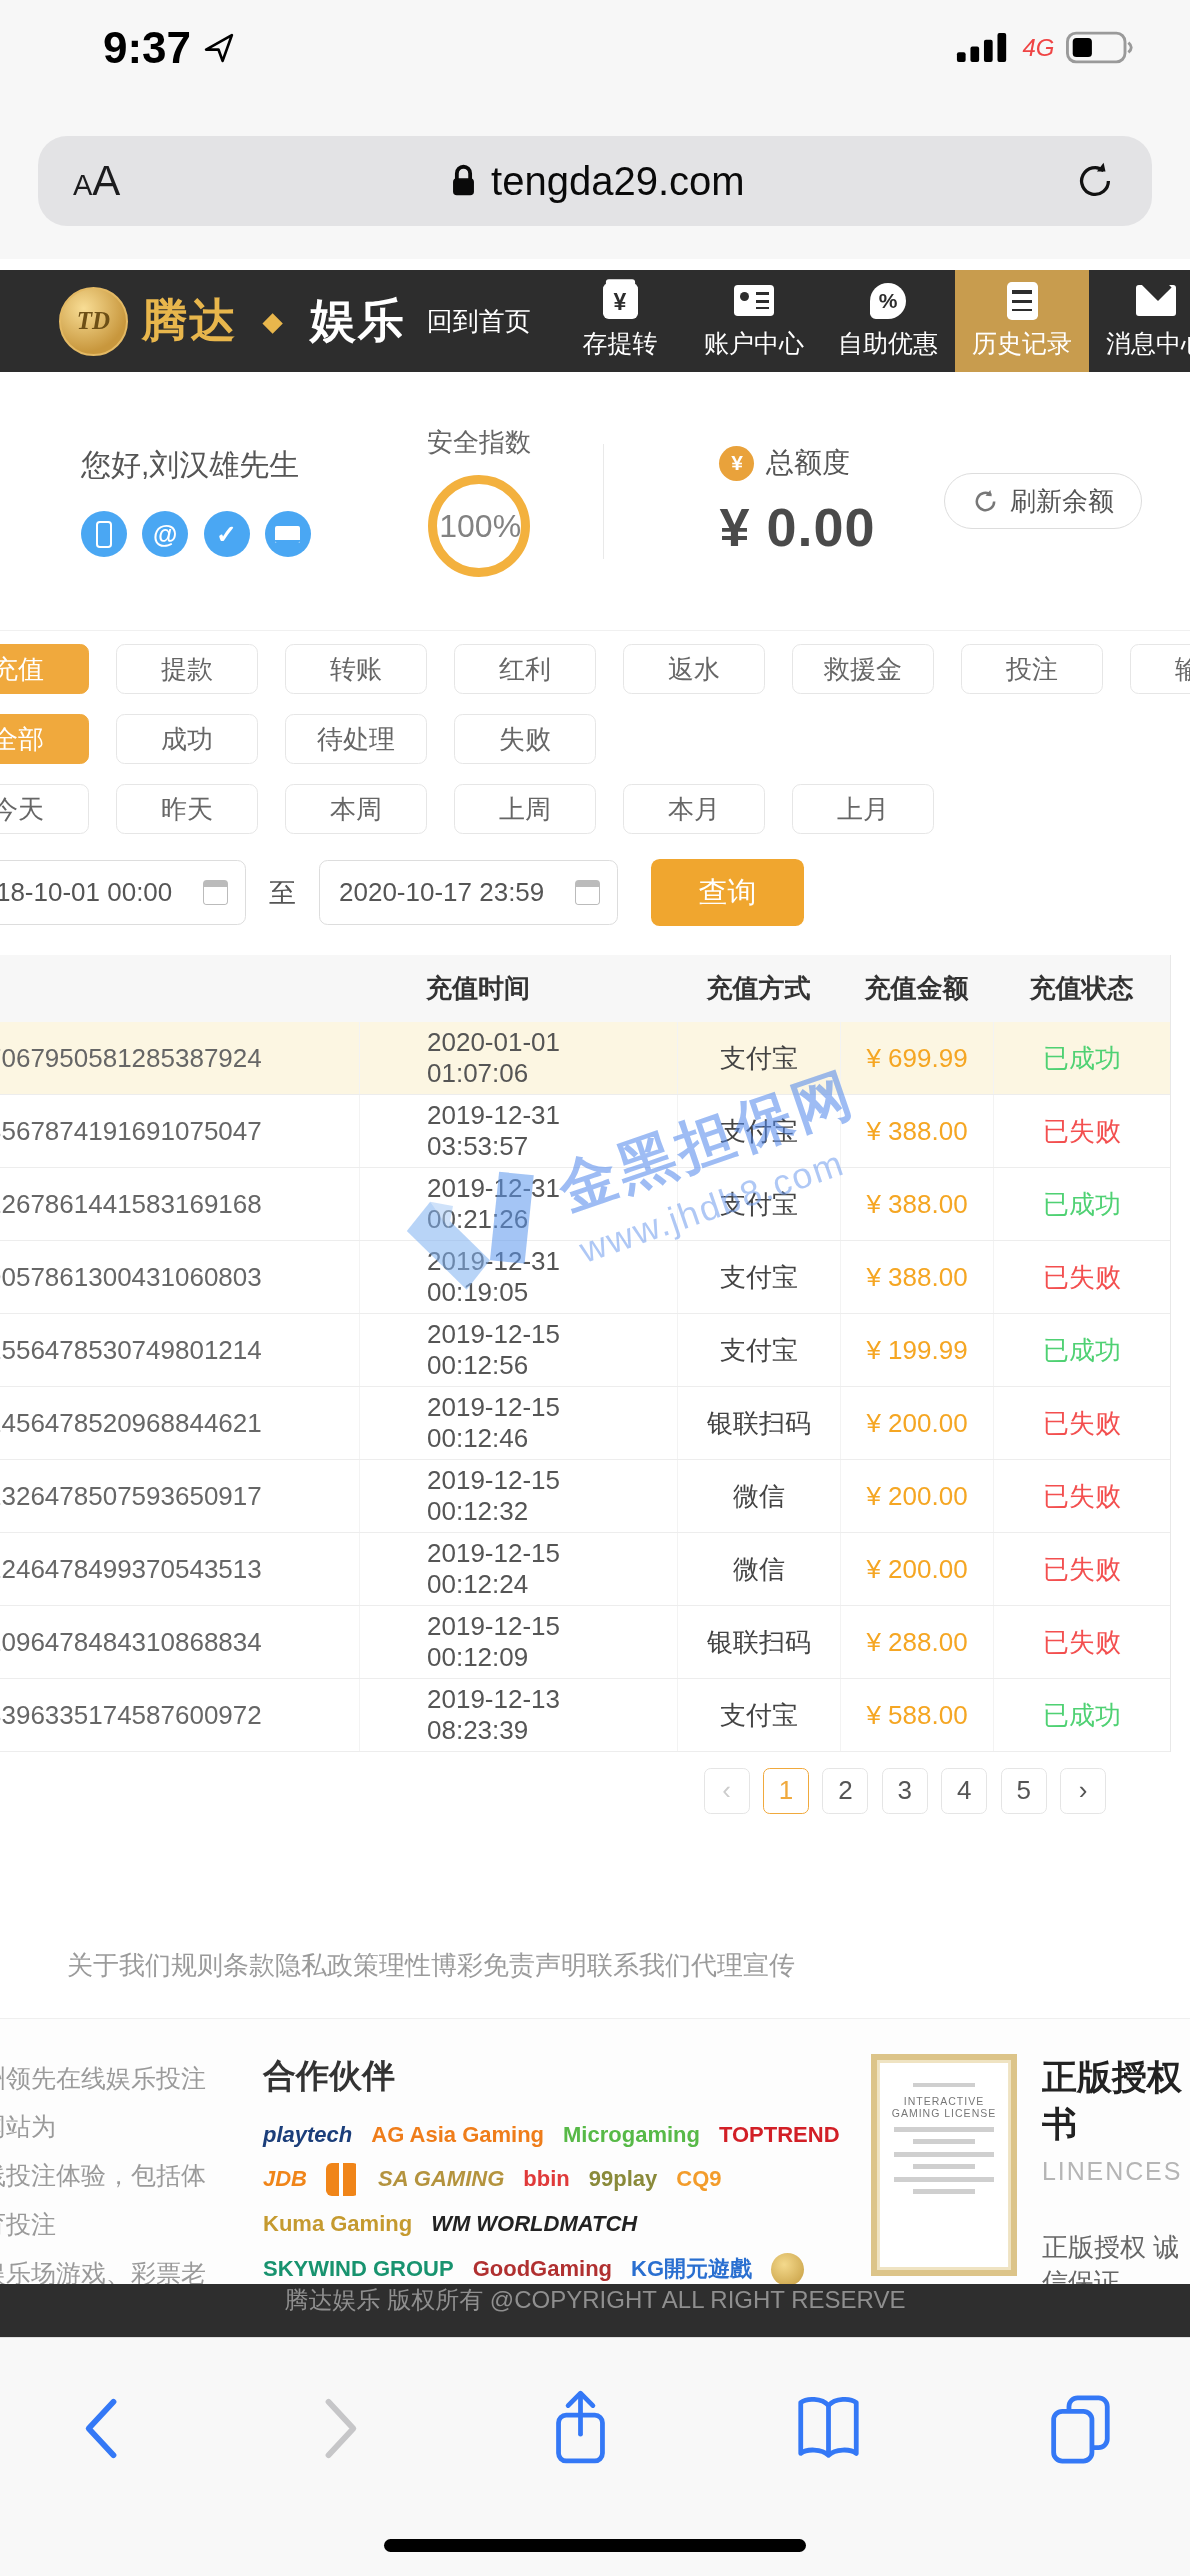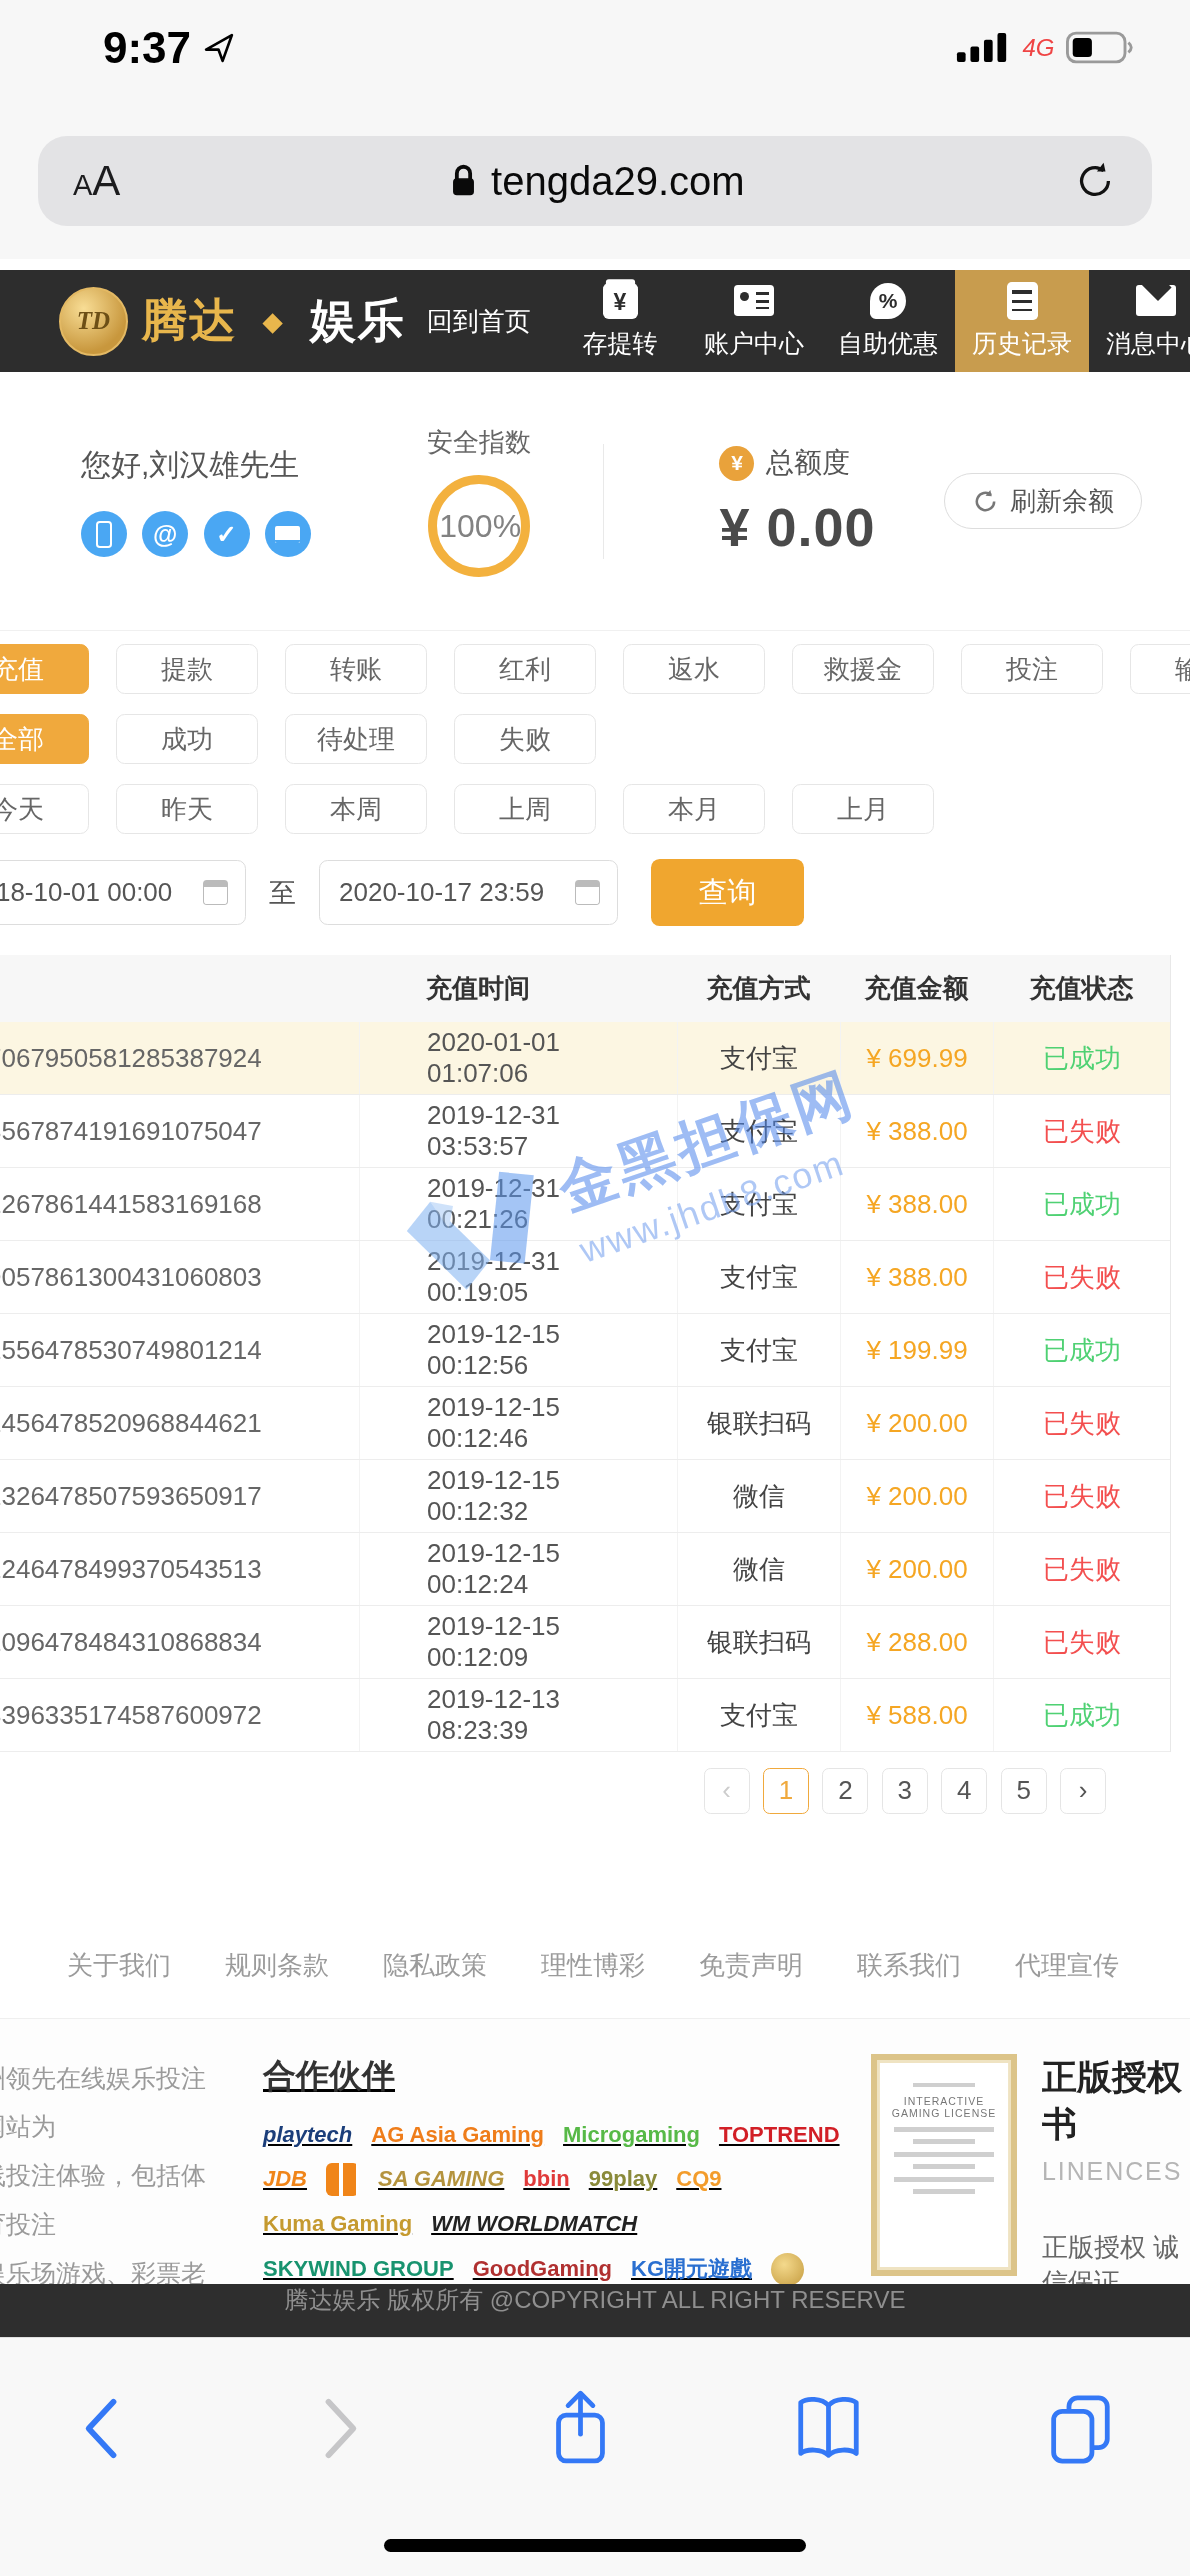--- a/index.html
+++ b/index.html
@@ -130,26 +130,26 @@
   .pbtn.dis { color:#ccc; }
   .pbtn.on { border-color:#f0a93d; color:#f0a93d; }
 
   
   .watermark { position:absolute; left:403px; top:755px; display:flex; align-items:center; gap:17px;
     transform:rotate(-19deg); opacity:.55; pointer-events:none; }
   .wm-text .wm-title { font-size:58px; font-weight:700; color:#4f87ec; letter-spacing:3.8px; }
   .wm-text .wm-url { font-size:36px; color:#6f9cee; margin-top:3.8px; letter-spacing:1.9px; }
 
   
-  .footer-links { display:flex; gap:54px; margin-top:134px; padding-left:67px; }
+  .footer-links { display:flex; margin-top:134px; padding-left:67px; }
   .flink { font-size:26px; color:#9b9b9b; }
   .fdivider { margin-top:35px; border-top:1.9px solid #efefef; }
   .partners-sec { display:flex; padding-top:35px; background:#fdfdfd; min-height:278px; }
   .about { width:244px; margin-left:-19px; font-size:25px; color:#9a9a9a; line-height:1.95; flex:none; }
-  .pblock { margin-left:38px; width:583px; flex:none;text-decoration:underline; }
+  .pblock { margin-left:38px; width:583px; flex:none; }
   .ptitle { font-size:33px; font-weight:700; color:#333; margin-bottom:23px; }
   .plist { display:flex; flex-wrap:wrap; gap:15.3px 19px; align-items:center; }
   .chip { font-size:22px; font-weight:700; white-space:nowrap; }
   .pt{color:#1b3e7a;font-style:italic;} .ag{color:#ef7d1a;} .mg{color:#57b947;} .tt{color:#d21f26;}
   .jdb{color:#f08519;font-style:italic;} .sa{color:#b4933e;font-style:italic;} .bbin{color:#e03a3a;}
   .p99{color:#8a8a3a;} .cq9{color:#f39c2b;} .kuma{color:#c59a2f;} .wm{color:#222;font-style:italic;}
   .sky{color:#18936f;} .gg2{color:#b03030;} .kg{color:#2a6fd0;} .qt{color:#9aa0a6;font-weight:400;}
   .ibc{color:#333;font-style:italic;} .bti{color:#d02a4e;} .pgo{color:#1456b8;font-style:italic;}
   .leg{color:#5aa02c;} .fy{color:#c0392b;border:1.9px solid #c0392b;border-radius:5.8px;padding:1.9px 5.8px;font-size:19px;}
   .chip-ico { width:33px; height:33px; border-radius:5.8px; }

